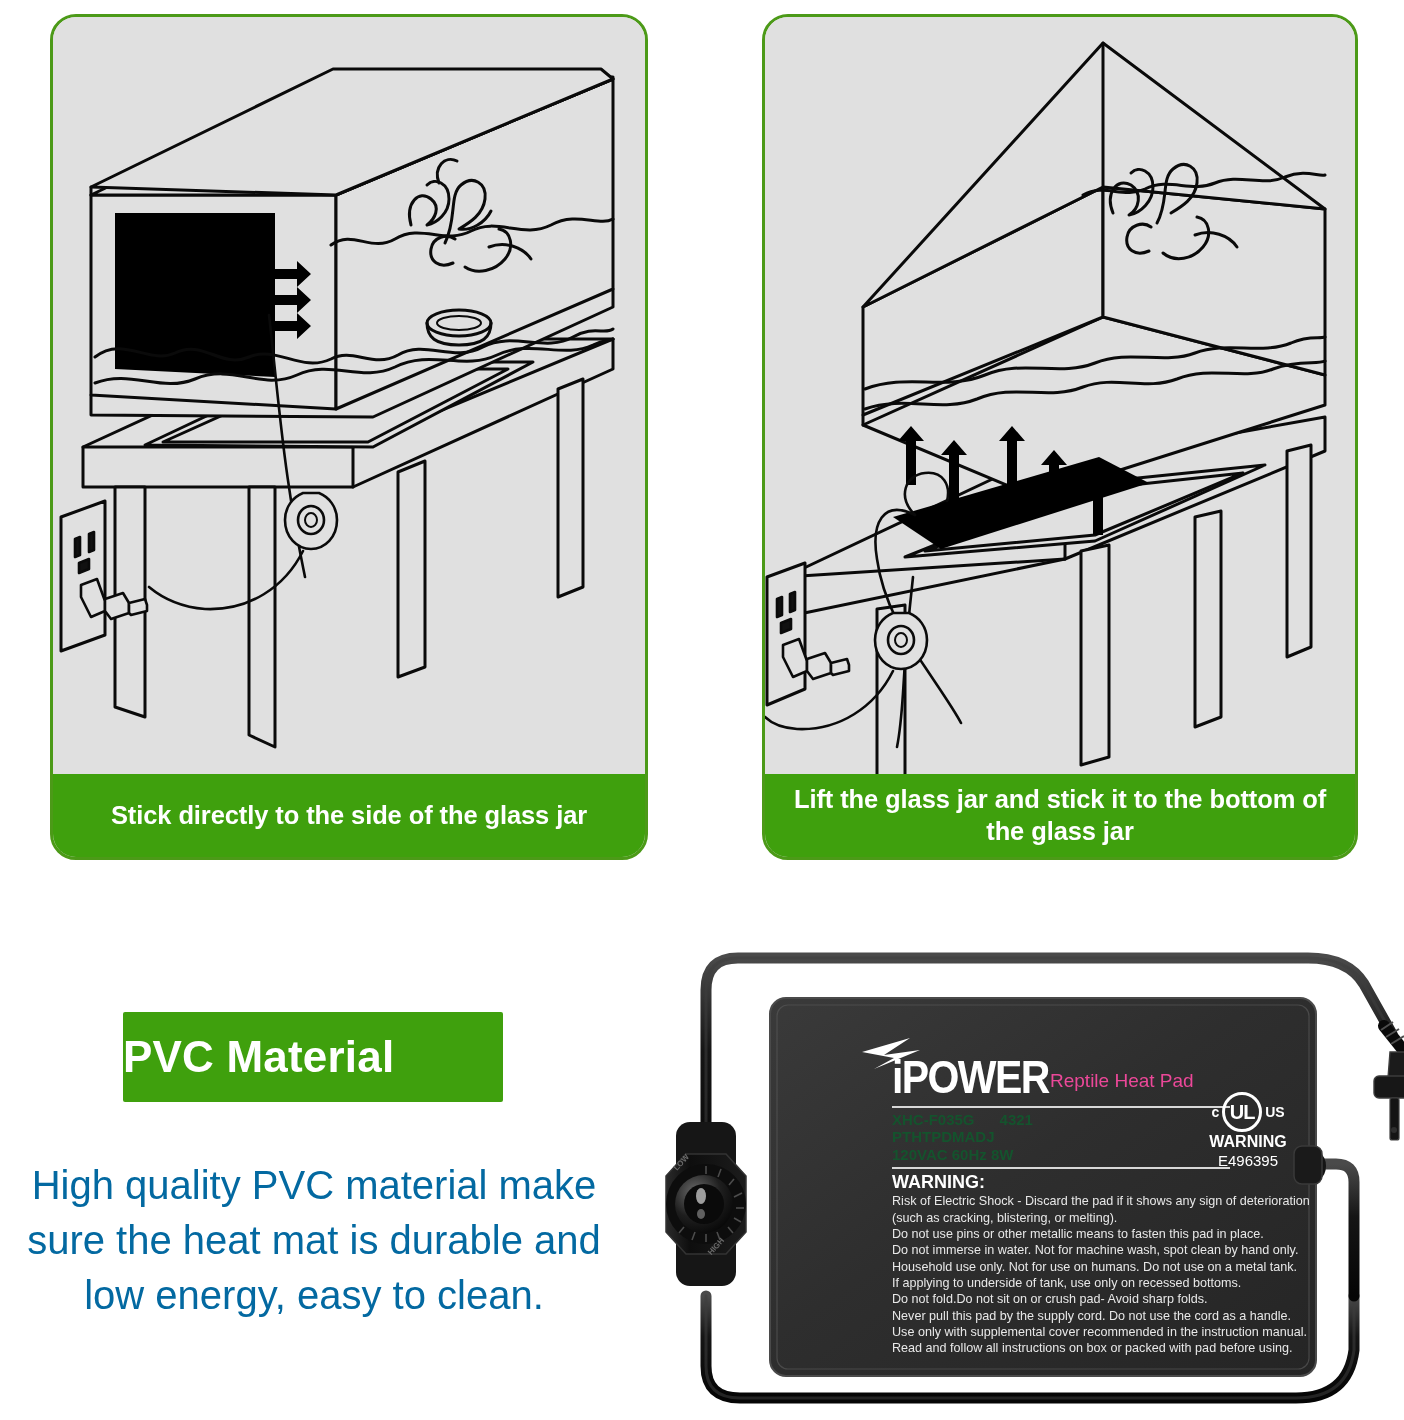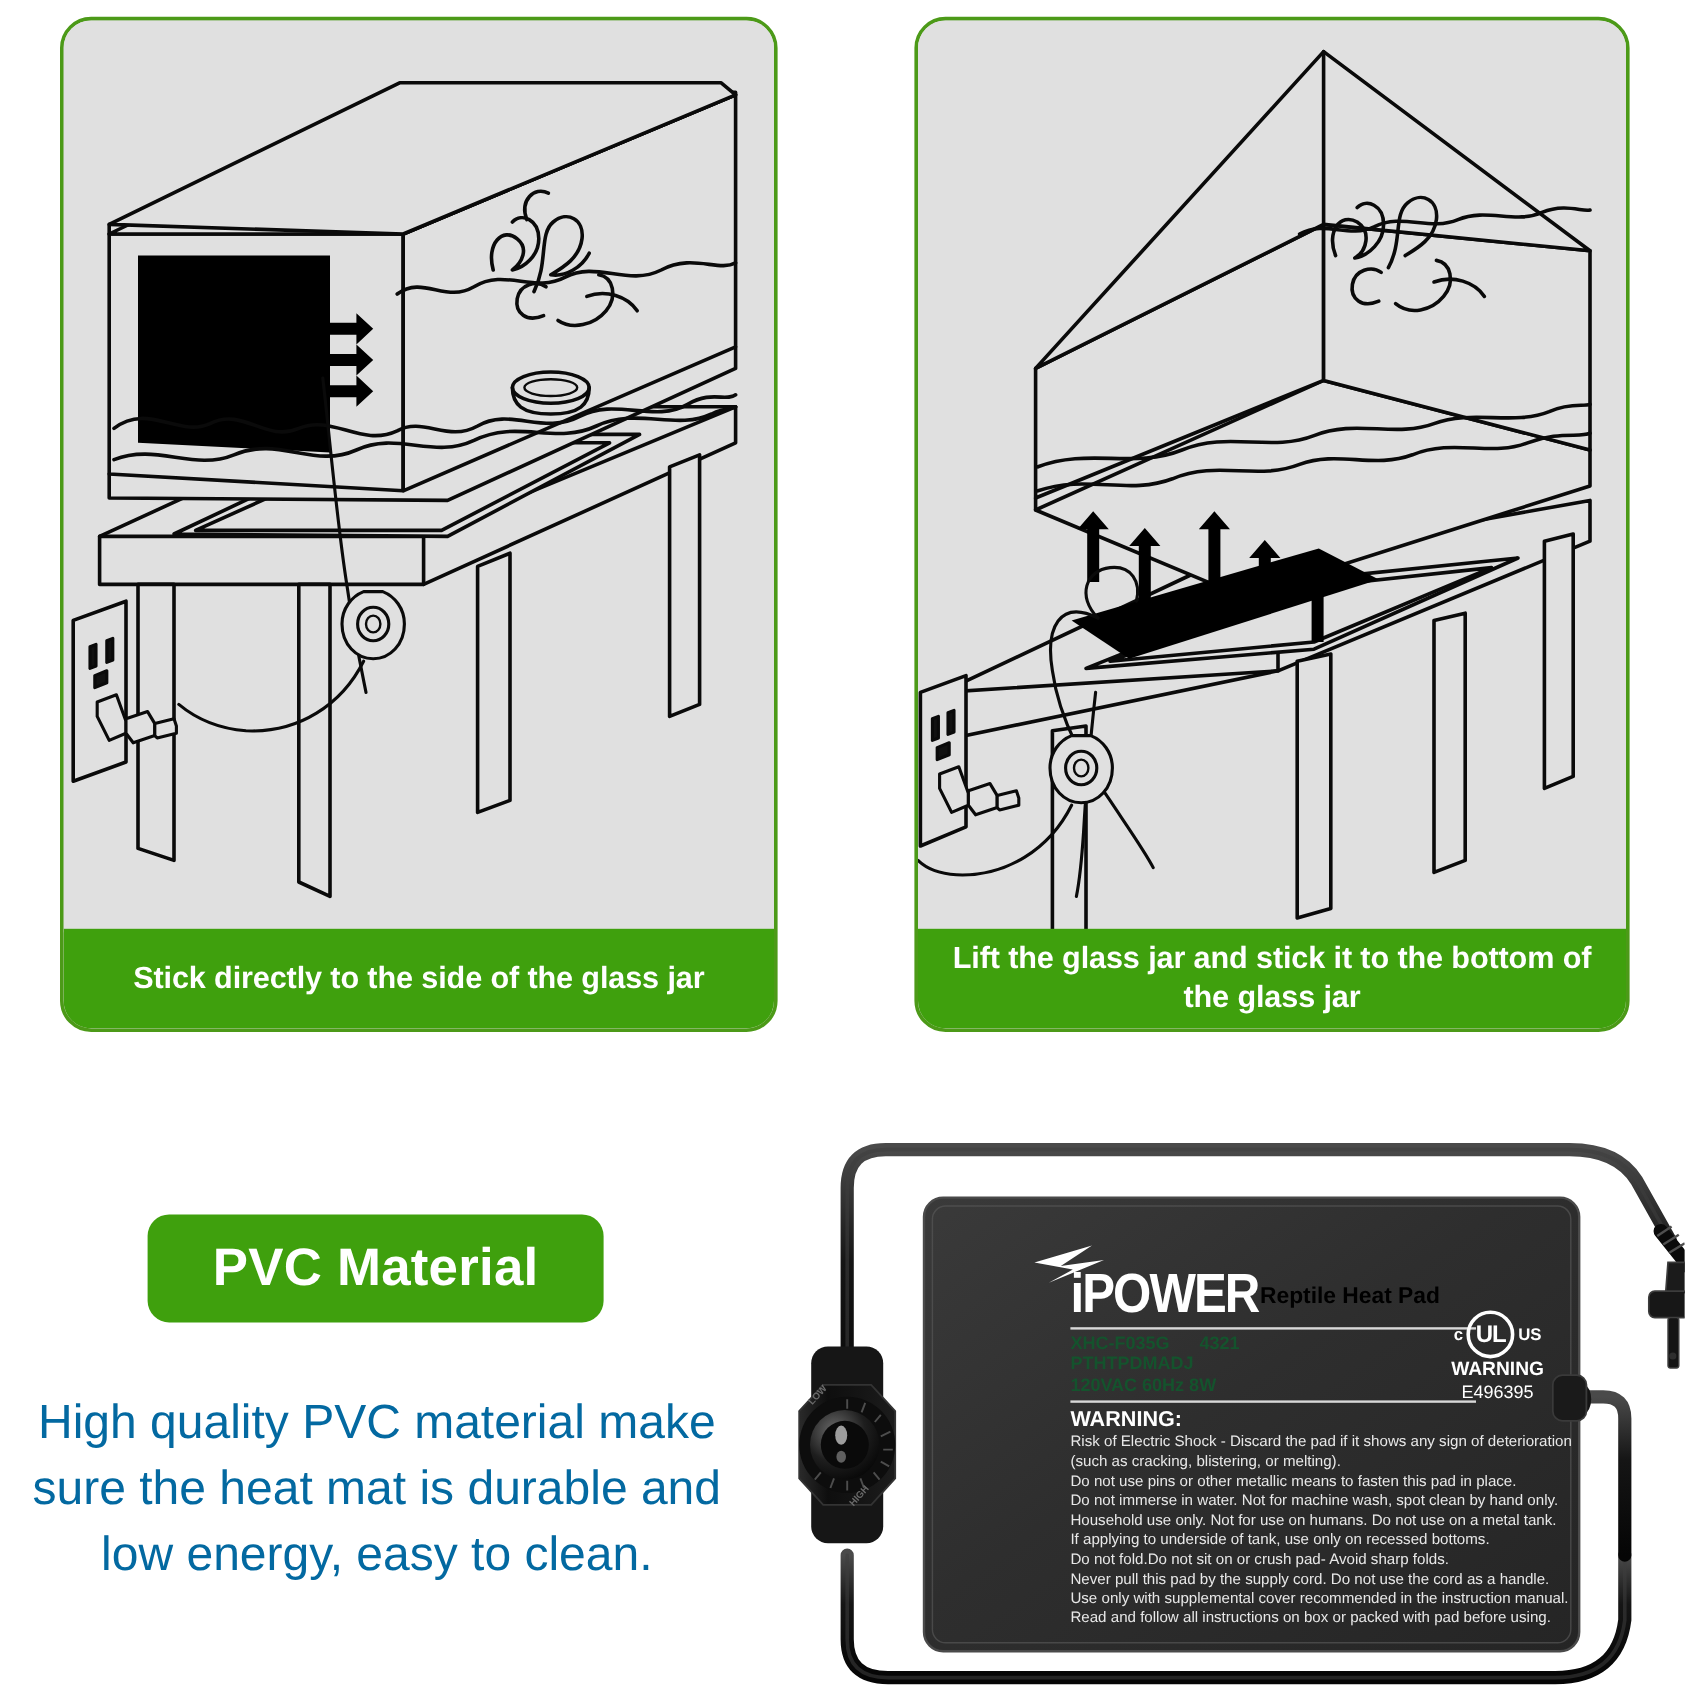--- a/index.html
+++ b/index.html
@@ -50,22 +50,22 @@
   }
 
   .art-svg{position:absolute;left:0;top:0;width:100%;height:100%;display:block;}
 
   
   #pvc-badge{
     position:absolute;
     left:123px;top:1012px;
     width:380px;height:90px;
     background:#3fa00d;
-    border-radius:18px;
-    display:flex;align-items:center;justify-content:center;
+    border-radius:2px;
+    display:flex;align-items:center;justify-content:flex-start;
   }
   #pvc-badge-label{
     color:#ffffff;
     font-size:44px;
     font-weight:bold;
     letter-spacing:0.2px;
   }
   #pvc-desc{
     position:absolute;
     left:8px;top:1158px;
@@ -99,21 +99,21 @@
     position:absolute;left:0;top:-2px;
     font-size:41px;font-weight:bold;
     letter-spacing:-1.6px;
     color:#ffffff;
     font-family:"Liberation Sans", sans-serif;
     transform:scaleY(1.12);
     transform-origin:left top;
   }
   #product-name{
     position:absolute;left:158px;top:16px;
-    font-size:19px;font-weight:bold;color:#000000;
+    font-size:19px;font-weight:normal;color:#ec4899;
     white-space:nowrap;
   }
   .rule{
     height:2px;background:#d8d8d8;margin:4px 0 3px 0;width:338px;
   }
   .spec-line{
     font-size:15px;font-weight:bold;color:#14532d;
     line-height:1.16;white-space:pre;
   }
   #warning-title{

